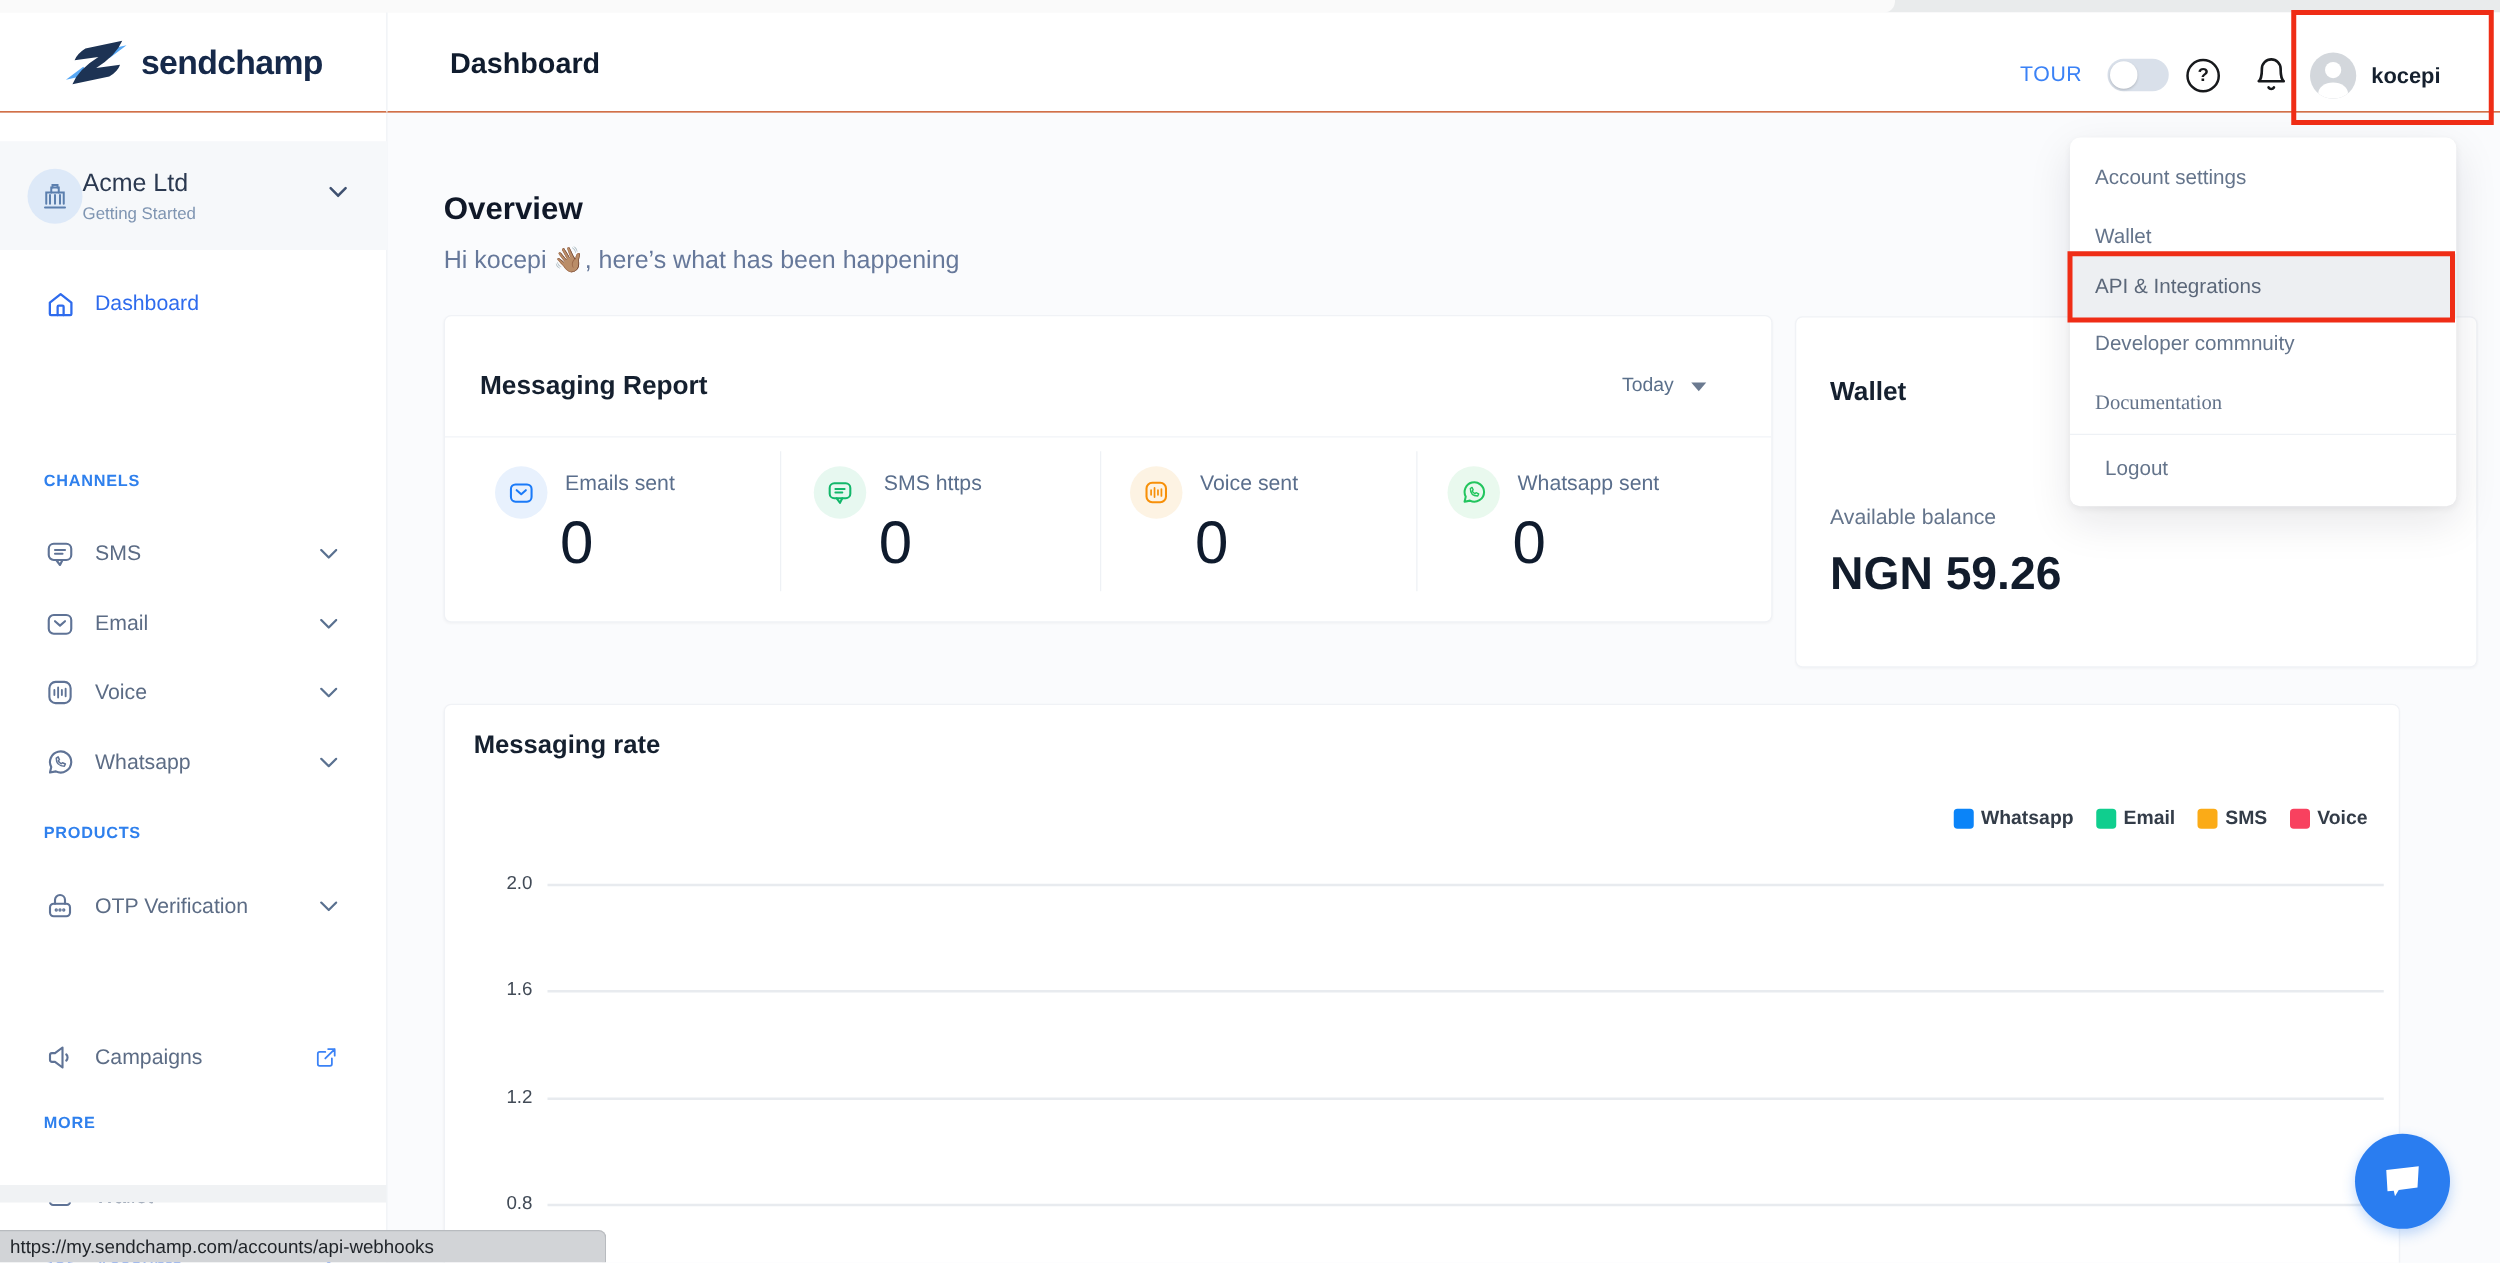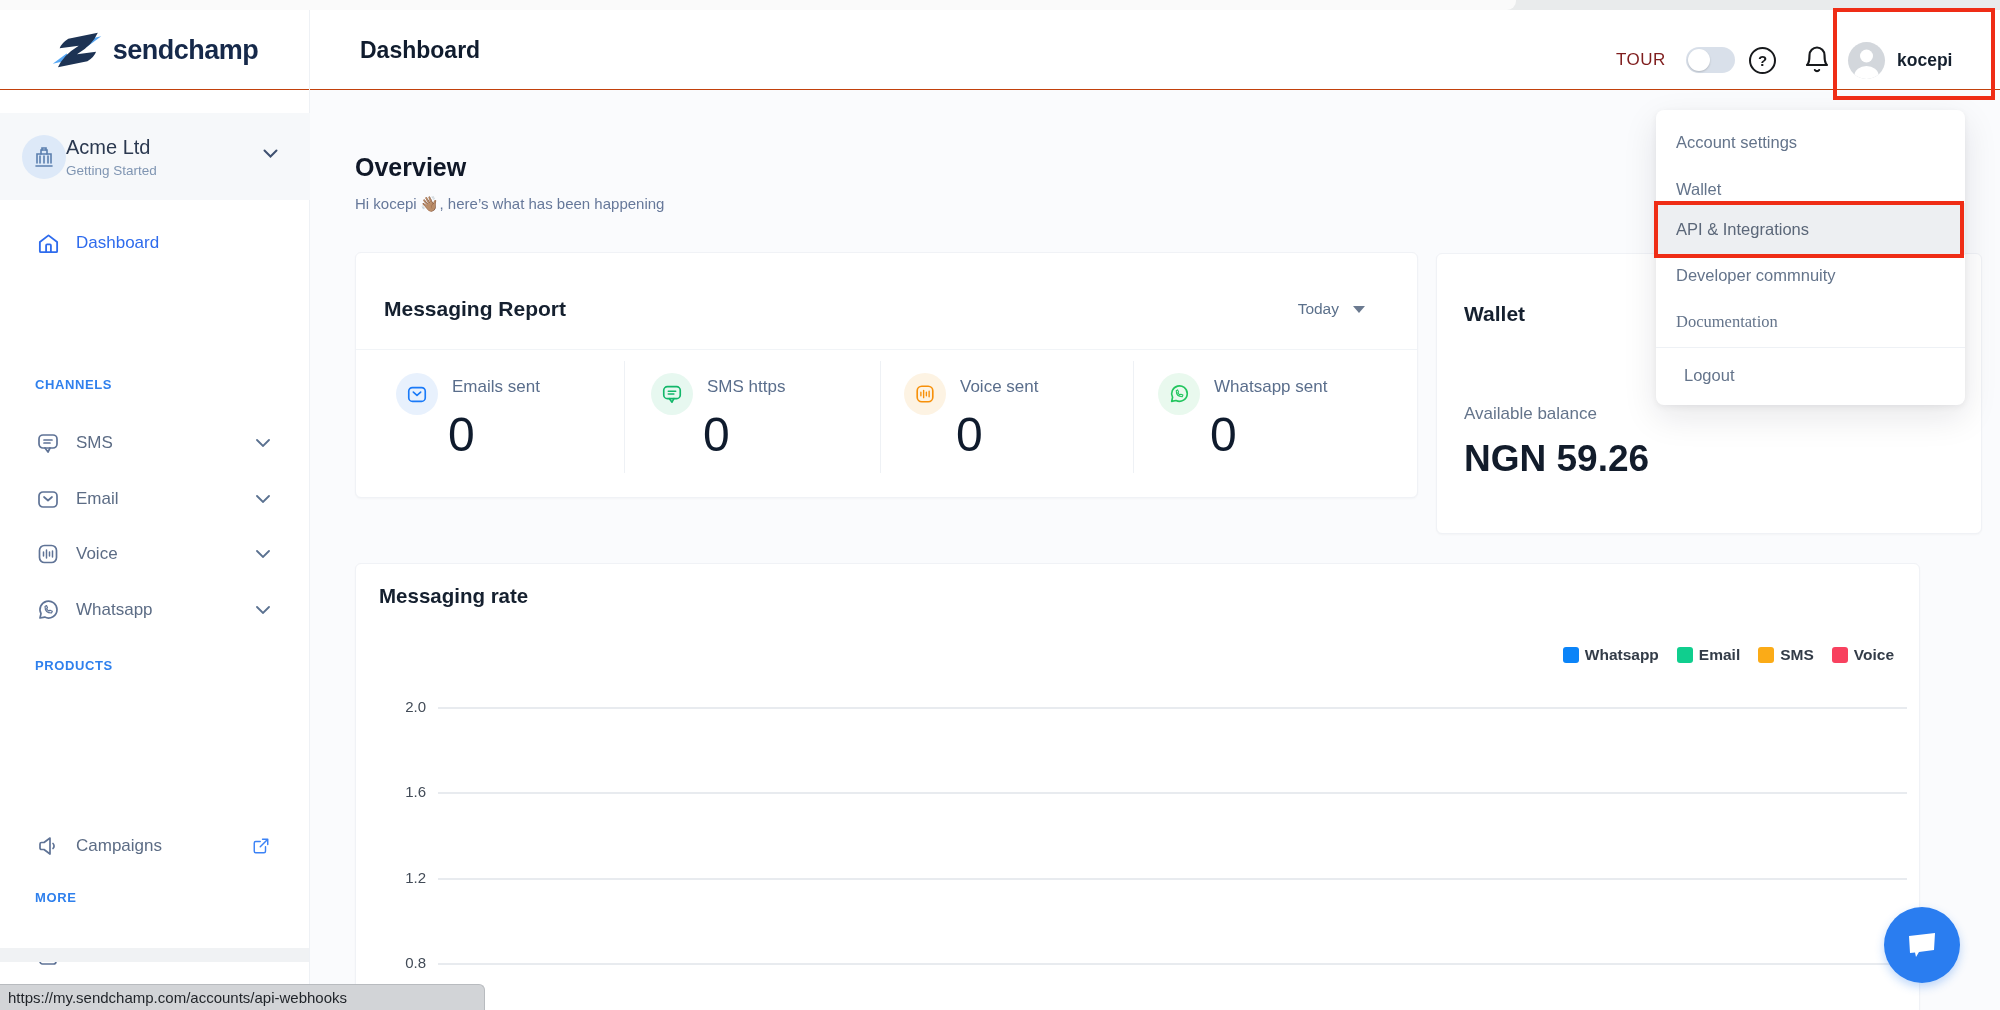--- a/index.html
+++ b/index.html
@@ -10,21 +10,21 @@
     background:#fafbfd; color:#101828;
   }
   
   .browser-strip { position:absolute; top:0; left:0; width:2000px; height:10px; background:#e9ebec; }
   .browser-tab   { position:absolute; top:0; left:0; width:1516px; height:10px; background:#fafafa; border-radius:0 0 9px 0; }
   
   .header { position:absolute; top:10px; left:0; width:2000px; height:80px; background:#fff; border-bottom:1px solid #c2410c; z-index:10; }
   .logo-area { position:absolute; top:0; left:0; width:310px; height:80px; border-right:1px solid #eef1f5; display:flex; align-items:center; justify-content:center; gap:10px; }
   .wordmark { font-size:27px; font-weight:700; color:#16294a; letter-spacing:-0.5px; }
   .page-title { position:absolute; left:360px; top:27px; font-size:23px; font-weight:700; color:#101c2e; }
-  .tour-label { position:absolute; left:1616px; top:40px; font-size:17px; font-weight:500; color:#7f1d1d; letter-spacing:0.5px; }
+  .tour-label { position:absolute; left:1616px; top:40px; font-size:17px; font-weight:500; color:#3b82f6; letter-spacing:0.5px; }
   .toggle { position:absolute; left:1686px; top:37px; width:49px; height:26px; border-radius:13px; background:#d9e0ea; cursor:pointer; }
   .toggle .knob { position:absolute; left:2px; top:2px; width:22px; height:22px; border-radius:50%; background:#fff; box-shadow:0 1px 2px rgba(0,0,0,.18); }
   .help-btn { position:absolute; left:1749px; top:37px; width:27px; height:27px; border-radius:50%; border:2.5px solid #17191c; color:#17191c; font-size:15px; font-weight:700; display:flex; align-items:center; justify-content:center; cursor:pointer; background:#fff; }
   .bell-btn { position:absolute; left:1802px; top:35px; width:30px; height:30px; cursor:pointer; }
   .user-chip { position:absolute; left:1848px; top:28px; width:140px; height:44px; display:flex; align-items:center; gap:12px; cursor:pointer; background:#fff; }
   .avatar { width:37px; height:37px; border-radius:50%; background:#d3d7dc; overflow:hidden; display:flex; align-items:flex-end; justify-content:center; }
   .user-name { font-size:17.5px; font-weight:600; color:#15202e; }
   
   .anno { position:absolute; border:4px solid #ef2d16; z-index:60; pointer-events:none; }
   .anno-user { left:1833px; top:8px; width:162px; height:92px; }
@@ -46,21 +46,21 @@
   .nav-icon { width:26px; display:flex; align-items:center; justify-content:center; }
   .nav-label { margin-left:15px; font-size:17px; color:#5c6c85; }
   .nav-label.active { color:#2e6bed; }
   .nav-chev { position:absolute; right:40px; }
   .sec-label { position:absolute; left:35px; font-size:13px; font-weight:700; letter-spacing:0.6px; color:#2f80ed; }
   .beta-badge { margin-left:12px; background:#3b82f6; color:#fff; font-size:12.5px; font-weight:600; padding:3px 10px 4px; border-radius:7px; }
   .sub-band { position:absolute; top:858px; left:0; width:309px; height:14px; background:#f0f2f4; }
   
   .main { position:absolute; left:311px; top:91px; width:1689px; height:919px; background:#fafbfd; }
   .overview-title { position:absolute; left:355px; top:153px; font-size:25px; font-weight:700; color:#101828; }
-  .greeting { position:absolute; left:355px; top:195px; font-size:15px; color:#66789a; }
+  .greeting { position:absolute; left:355px; top:195px; font-size:20px; color:#66789a; }
   .card { position:absolute; background:#fff; border:1px solid #f0f2f6; border-radius:6px; box-shadow:0 1px 2px rgba(16,24,40,.03); }
   .card-report { left:355px; top:252px; width:1063px; height:246px; }
   .card-title { position:absolute; left:28px; top:44px; font-size:21px; font-weight:700; color:#15202f; }
   .period { position:absolute; right:52px; top:47px; font-size:15.5px; color:#5b708b; cursor:pointer; display:flex; align-items:center; gap:14px; }
   .caret-down { width:0; height:0; border-left:6px solid transparent; border-right:6px solid transparent; border-top:7px solid #6b7a90; }
   .report-divider { position:absolute; left:0; top:96px; width:100%; height:1px; background:#f1f4f7; }
   .stat { position:absolute; top:110px; width:250px; height:120px; }
   .stat-icon { position:absolute; left:0; top:10px; width:42px; height:42px; border-radius:50%; display:flex; align-items:center; justify-content:center; }
   .stat-label { position:absolute; left:56px; top:14px; font-size:17px; color:#5a6e8c; }
   .stat-value { position:absolute; left:52px; top:44px; font-size:48px; font-weight:500; color:#0f1b2d; }
@@ -201,20 +201,35 @@
       </svg>
     </span>
     <span class="nav-label">Whatsapp</span>
     <svg class="nav-chev" width="14" height="8" viewBox="0 0 14 8">
         <path d="M1 1 L7 7 L13 1" stroke="#5a7190" stroke-width="1.8" fill="none" stroke-linecap="round"></path>
       </svg>
   </div>
 
   <div class="sec-label" style="top:568px;">PRODUCTS</div>
 
+  <div class="nav-row" style="top:617px;">
+    <span class="nav-icon">
+      <svg width="24" height="24" viewBox="0 0 24 24" fill="none" stroke="#5f7396" stroke-width="1.7" stroke-linecap="round">
+        <rect x="4" y="10" width="16" height="10" rx="3"></rect>
+        <path d="M8 10 V7 a4 4 0 0 1 8 0 v3"></path>
+        <circle cx="9" cy="15" r="0.5" fill="#5f7396"></circle>
+          <circle cx="12" cy="15" r="0.5" fill="#5f7396"></circle>
+          <circle cx="15" cy="15" r="0.5" fill="#5f7396"></circle>
+      </svg>
+    </span>
+    <span class="nav-label">OTP Verification</span>
+    <svg class="nav-chev" width="14" height="8" viewBox="0 0 14 8">
+        <path d="M1 1 L7 7 L13 1" stroke="#5a7190" stroke-width="1.8" fill="none" stroke-linecap="round"></path>
+      </svg>
+  </div>
 
 
   <div class="nav-row" style="top:738px;">
     <span class="nav-icon">
       <svg width="24" height="24" viewBox="0 0 24 24" fill="none" stroke="#5f7396" stroke-width="1.7" stroke-linecap="round" stroke-linejoin="round">
         <path d="M4 10 v4 a1.5 1.5 0 0 0 1.5 1.5 H8 L14 20 V4 L8 8.5 H5.5 A1.5 1.5 0 0 0 4 10 Z"></path>
         <path d="M17 9.5 a3.5 3.5 0 0 1 0 5"></path>
       </svg>
     </span>
     <span class="nav-label">Campaigns</span>

